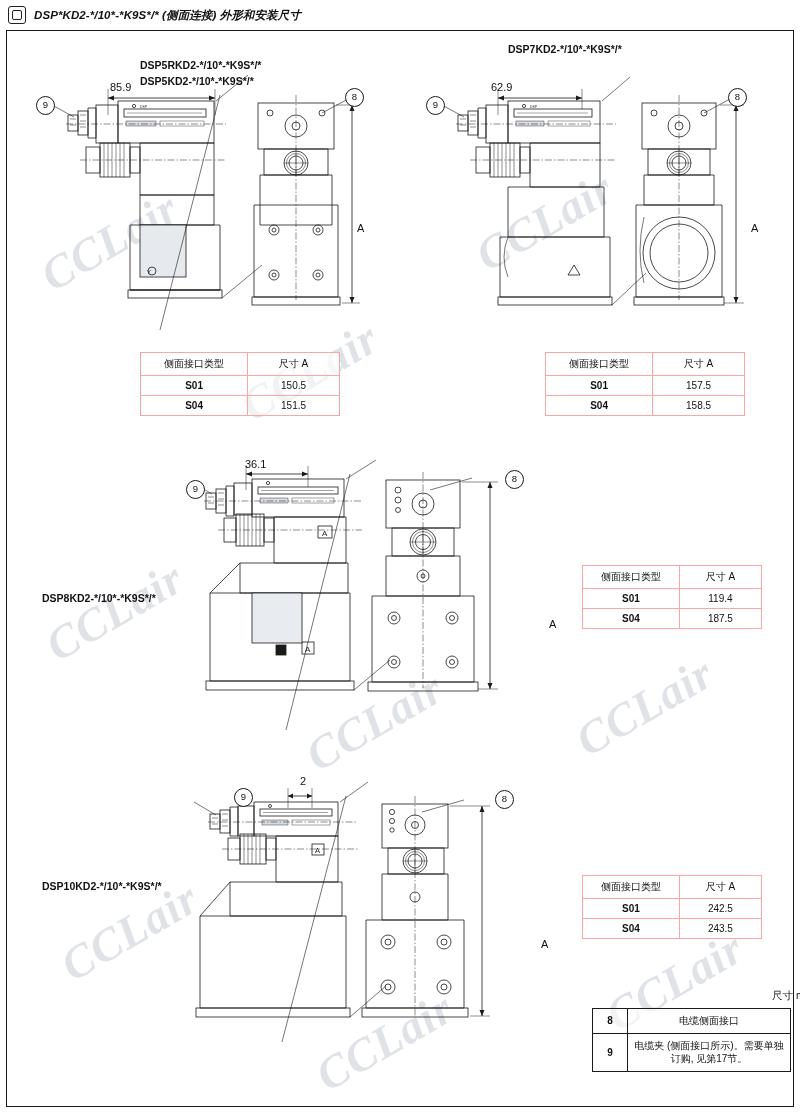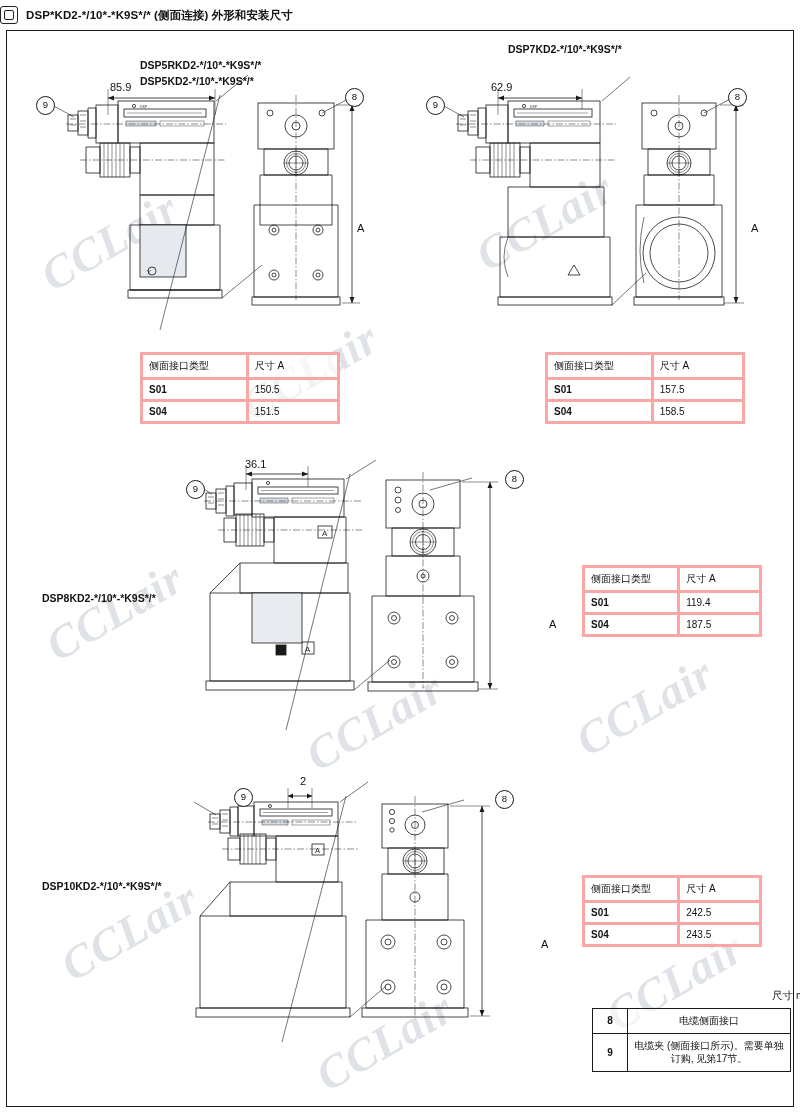--- a/index.html
+++ b/index.html
@@ -20,21 +20,23 @@
   }
 
   
   .page-header {
     position: absolute;
     left: 0; top: 0;
     width: 800px;
     height: 30px;
     display: flex;
     align-items: center;
+    padding-left: 8px;
     box-sizing: border-box;
+    font-style: italic;
   }
   .header-mark {
     width: 16px; height: 16px;
     border: 1px solid #222;
     border-radius: 3px;
     margin-right: 8px;
     position: relative;
     flex: none;
   }
   .header-mark::after {
@@ -84,23 +86,23 @@
     white-space: nowrap;
   }
 
   
   .dim-table {
     position: absolute;
     border-collapse: collapse;
     background: rgba(255,255,255,0.55);
   }
   .dim-table td, .dim-table th {
-    border: 3px solid #fca5a5;
+    border: 1px solid #fca5a5;
     font-size: 10px;
-    text-align: left;
+    text-align: center;
     padding: 4px 6px;
     font-weight: normal;
   }
   .dim-table th {
     font-weight: normal;
     background: rgba(255,255,255,0.4);
   }
   .dim-table td.code {
     font-weight: bold;
   }

